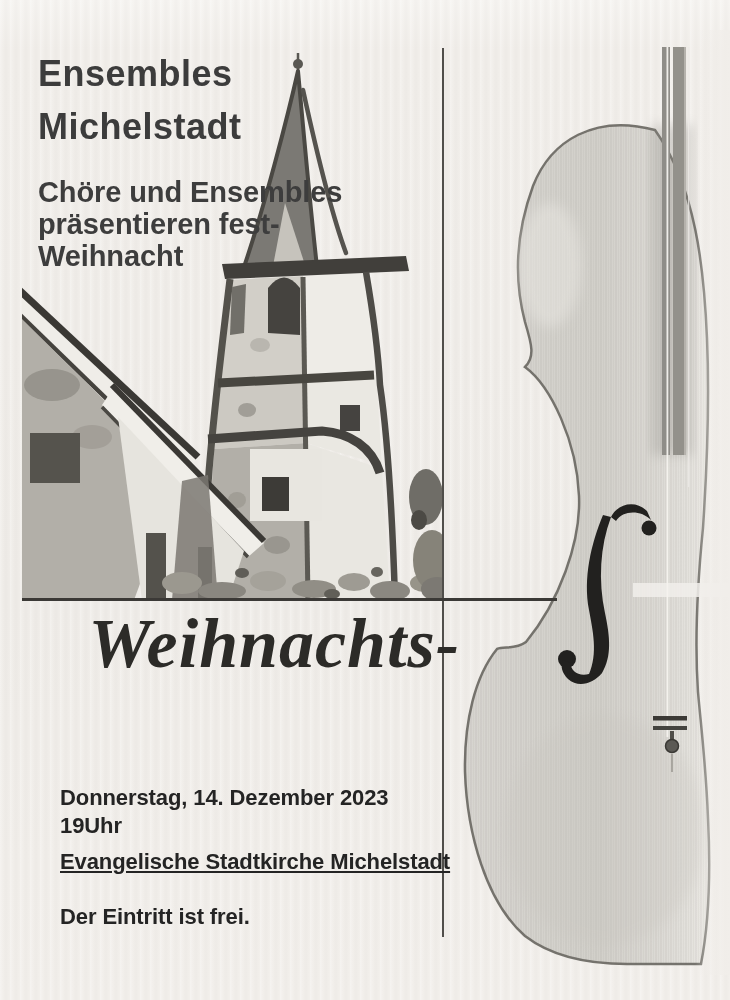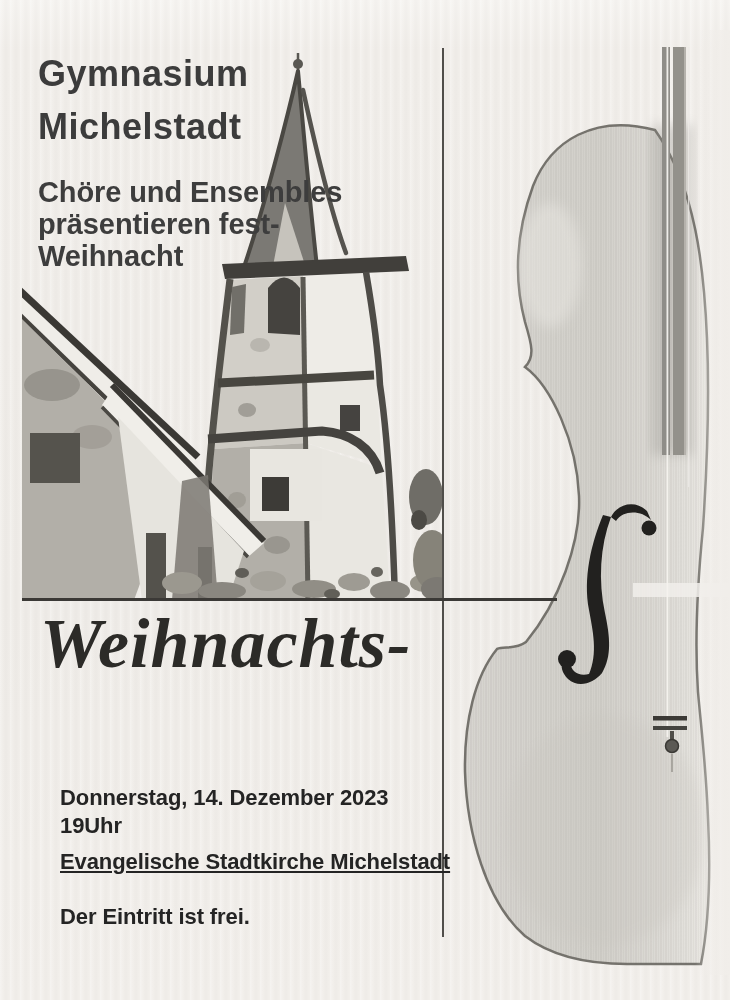--- a/index.html
+++ b/index.html
@@ -20,21 +20,21 @@
     left:38px;top:47px;
     font-weight:700;font-size:36px;line-height:53px;
     letter-spacing:.5px;color:#3c3c3c;white-space:nowrap;
   }
   .intro{
     left:38px;top:176px;
     font-weight:700;font-size:29px;line-height:32px;
     letter-spacing:-.1px;color:#3d3d3d;white-space:nowrap;
   }
   .big-title{
-    left:40px;top:601px;width:420px;text-align:left;
+    left:40px;top:601px;width:420px;text-align:right;
     font-family:"Liberation Serif",serif;font-style:italic;font-weight:700;
     font-size:70px;line-height:86px;letter-spacing:1px;color:#2c2b28;
     white-space:nowrap;
   }
   .details{
     left:60px;top:784px;
     font-weight:700;font-size:22px;line-height:28px;
     letter-spacing:-.1px;color:#242424;white-space:nowrap;
   }
   .details .venue{margin-top:8px;text-decoration:underline;}
@@ -177,21 +177,21 @@
       <rect x="215" y="701" width="4" height="9" fill="#504e49"></rect>
       <circle cx="217" cy="716" r="6.5" fill="#5b5954" stroke="#3a3834" stroke-width="1.5"></circle>
       <rect x="216" y="724" width="2" height="18" fill="#8a8781" opacity=".6"></rect>
     </g>
   </svg>
 
   <div class="abs v-divider"></div>
   <div class="abs h-divider"></div>
 
   <div class="abs school">
-    <div>Gymnasium</div>
+    <div>Ensembles</div>
     <div>Michelstadt</div>
   </div>
 
   <div class="abs intro">
     <div>Chöre und Ensembles</div>
     <div>präsentieren fest-</div>
     <div>Weihnacht</div>
   </div>
 
   <div class="abs big-title">

